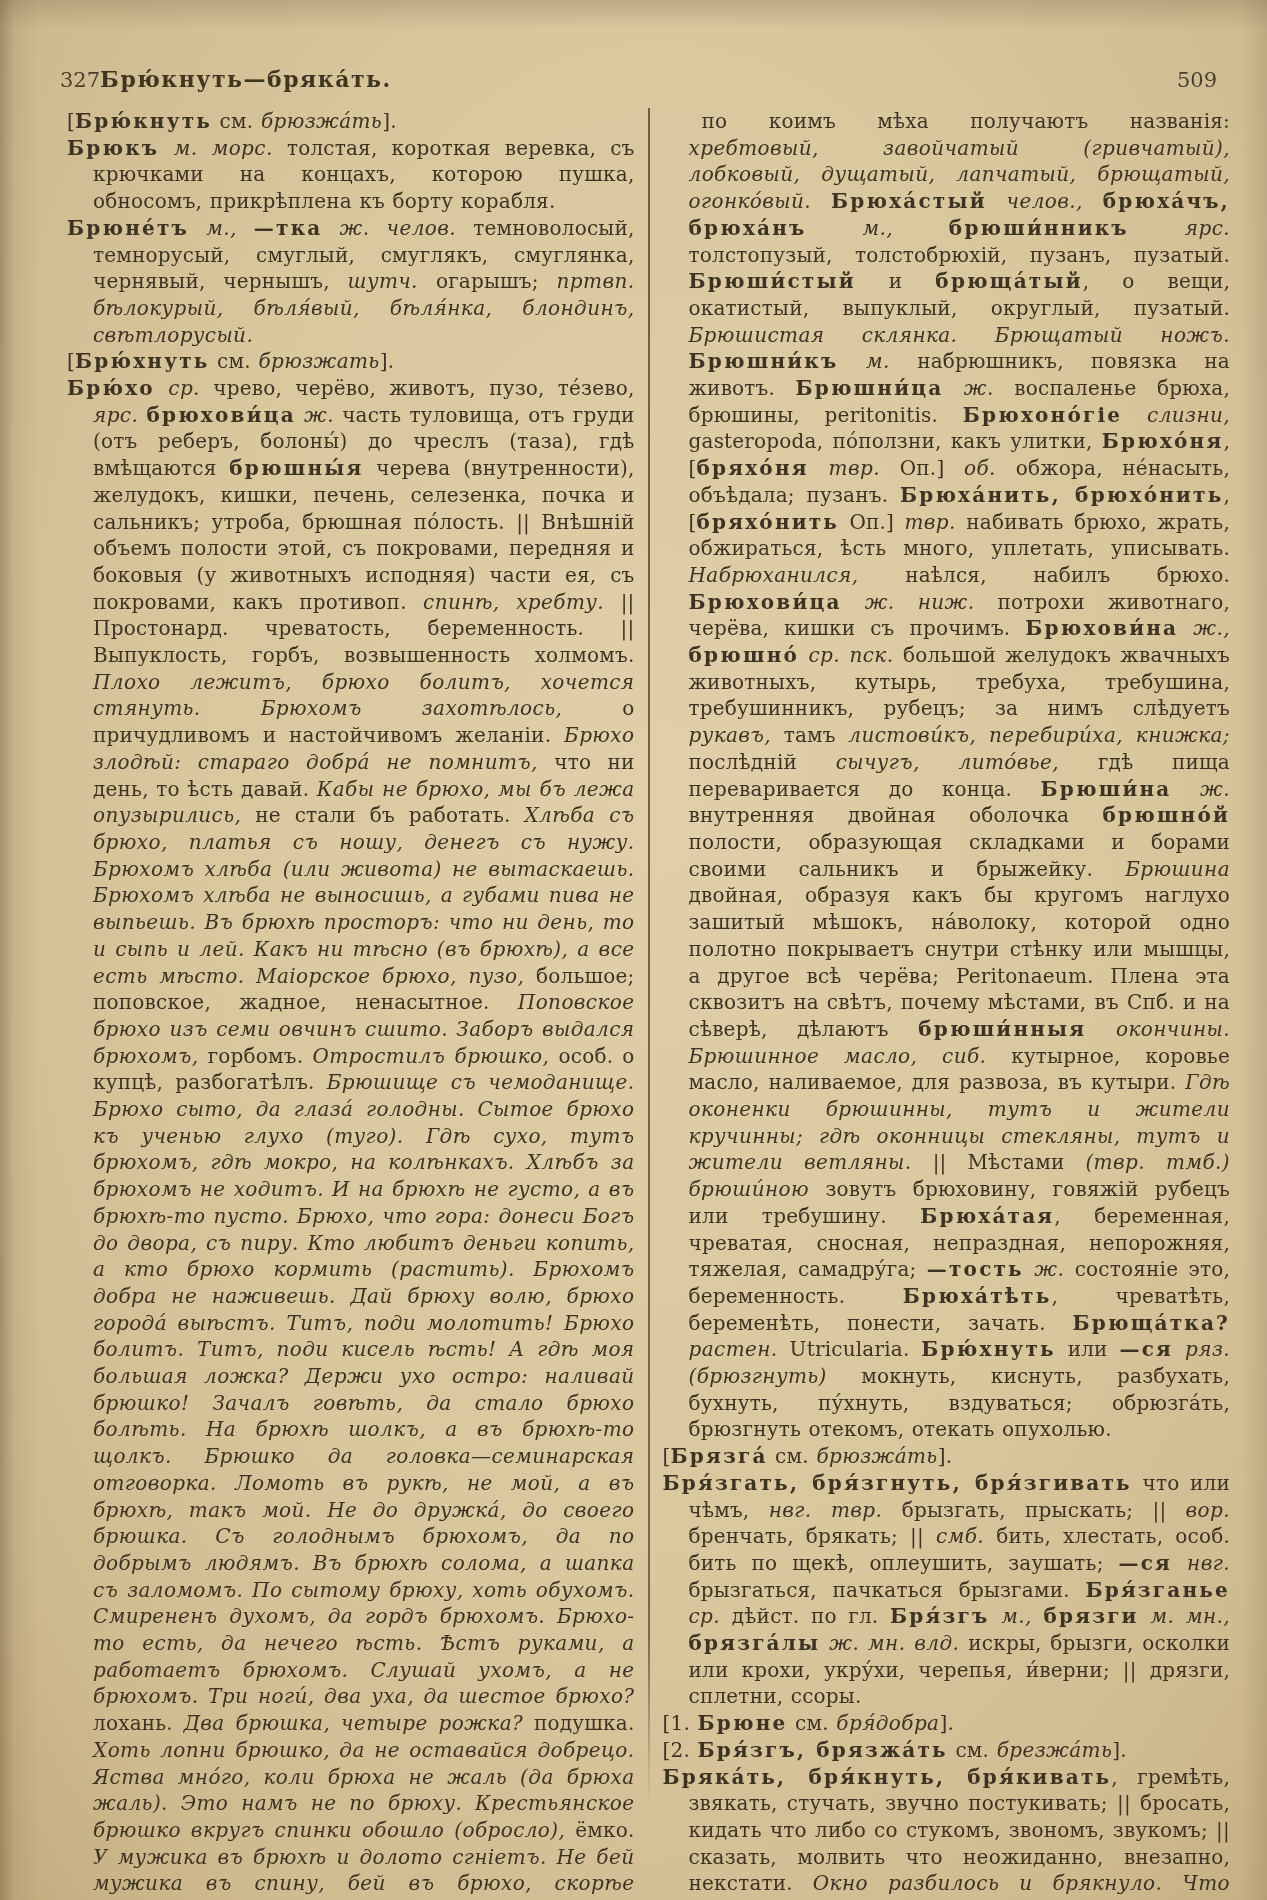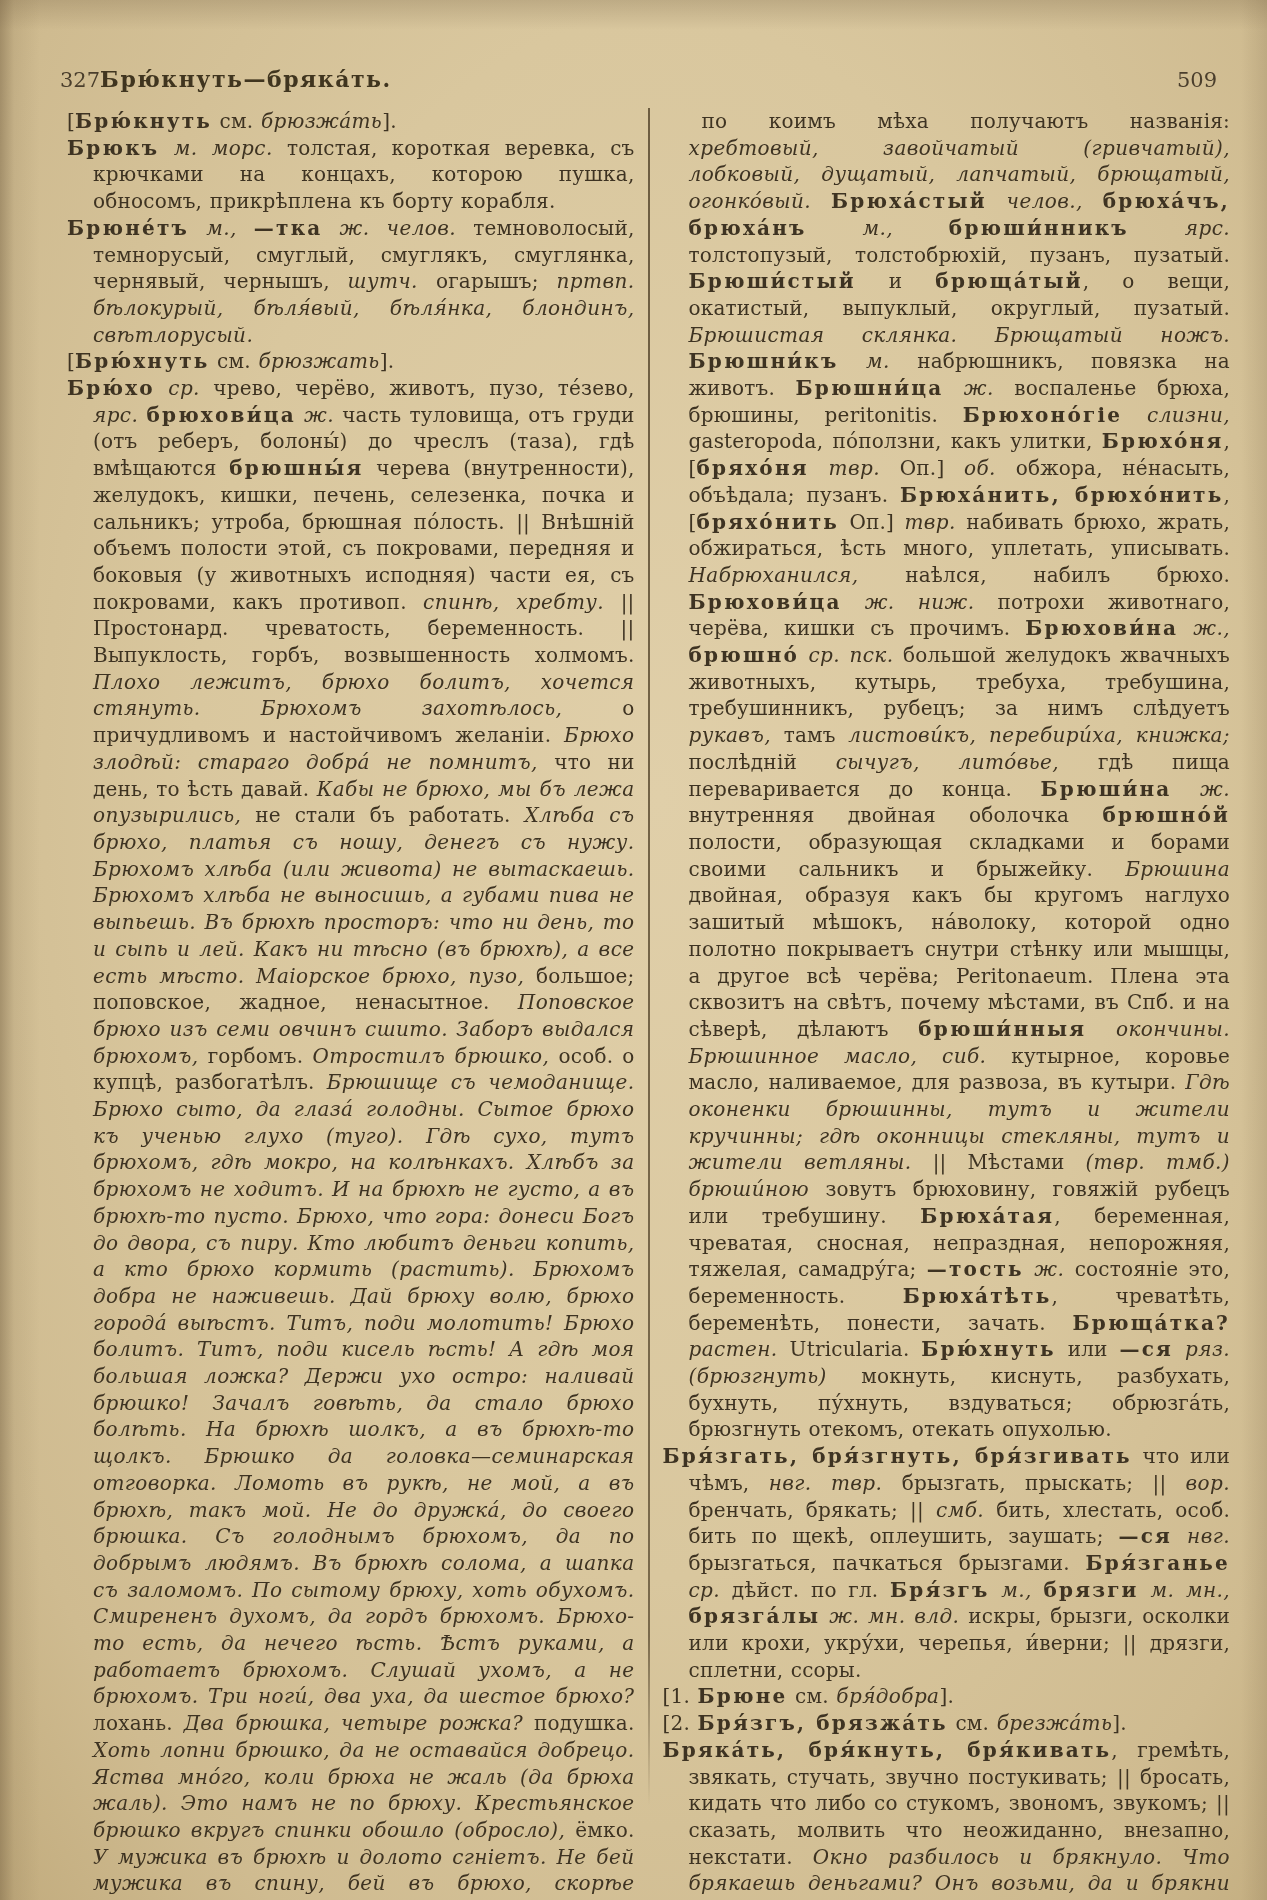--- a/index.html
+++ b/index.html
@@ -64,20 +64,21 @@
       <p class="entry"><span class="sg-b">Брюкъ</span><span class="sg-i"> м. морс. </span><span class="sg-n">толстая, короткая веревка, съ крючками на концахъ, которою пушка, обносомъ, прикрѣплена къ борту корабля.</span></p>
       <p class="entry"><span class="sg-b">Брюне́тъ</span><span class="sg-i"> м., </span><span class="sg-b">—тка</span><span class="sg-i"> ж. челов. </span><span class="sg-n">темноволосый, темнорусый, смуглый, смуглякъ, смуглянка, чернявый, чернышъ, </span><span class="sg-i">шутч. </span><span class="sg-n">огарышъ; </span><span class="sg-i">пртвп. бѣлокурый, бѣля́вый, бѣля́нка, блондинъ, свѣтлорусый.</span></p>
       <p class="entry"><span class="sg-n">[</span><span class="sg-b">Брю́хнуть</span><span class="sg-n"> см. </span><span class="sg-i">брюзжать</span><span class="sg-n">].</span></p>
       <p class="entry"><span class="sg-b">Брю́хо</span><span class="sg-i"> ср. </span><span class="sg-n">чрево, черёво, животъ, пузо, те́зево, </span><span class="sg-i">ярс. </span><span class="sg-b">брюхови́ца</span><span class="sg-i"> ж. </span><span class="sg-n">часть туловища, отъ груди (отъ реберъ, болоны́) до чреслъ (таза), гдѣ вмѣщаются </span><span class="sg-b">брюшны́я</span><span class="sg-n"> черева (внутренности), желудокъ, кишки, печень, селезенка, почка и сальникъ; утроба, брюшная по́лость. || Внѣшній объемъ полости этой, съ покровами, передняя и боковыя (у животныхъ исподняя) части ея, съ покровами, какъ противоп. </span><span class="sg-i">спинѣ, хребту. </span><span class="sg-n">|| Простонард. чреватость, беременность. || Выпуклость, горбъ, возвышенность холмомъ. </span><span class="sg-i">Плохо лежитъ, брюхо болитъ, хочется стянуть. Брюхомъ захотѣлось, </span><span class="sg-n">о причудливомъ и настойчивомъ желаніи. </span><span class="sg-i">Брюхо злодѣй: стараго добра́ не помнитъ, </span><span class="sg-n">что ни день, то ѣсть давай. </span><span class="sg-i">Кабы не брюхо, мы бъ лежа опузырились, </span><span class="sg-n">не стали бъ работать. </span><span class="sg-i">Хлѣба съ брюхо, платья съ ношу, денегъ съ нужу. Брюхомъ хлѣба (или живота) не вытаскаешь. Брюхомъ хлѣба не выносишь, а губами пива не выпьешь. Въ брюхѣ просторъ: что ни день, то и сыпь и лей. Какъ ни тѣсно (въ брюхѣ), а все есть мѣсто. Маіорское брюхо, пузо, </span><span class="sg-n">большое; поповское, жадное, ненасытное. </span><span class="sg-i">Поповское брюхо изъ семи овчинъ сшито. Заборъ выдался брюхомъ, </span><span class="sg-n">горбомъ. </span><span class="sg-i">Отростилъ брюшко, </span><span class="sg-n">особ. о купцѣ, разбогатѣлъ. </span><span class="sg-i">Брюшище съ чемоданище. Брюхо сыто, да глаза́ голодны. Сытое брюхо къ ученью глухо (туго). Гдѣ сухо, тутъ брюхомъ, гдѣ мокро, на колѣнкахъ. Хлѣбъ за брюхомъ не ходитъ. И на брюхѣ не густо, а въ брюхѣ-то пусто. Брюхо, что гора: донеси Богъ до двора, съ пиру. Кто любитъ деньги копить, а кто брюхо кормить (растить). Брюхомъ добра не наживешь. Дай брюху волю, брюхо города́ выѣстъ. Титъ, поди молотить! Брюхо болитъ. Титъ, поди кисель ѣсть! А гдѣ моя большая ложка? Держи ухо остро: наливай брюшко! Зачалъ говѣть, да стало брюхо болѣть. На брюхѣ шолкъ, а въ брюхѣ-то щолкъ. Брюшко да головка—семинарская отговорка. Ломоть въ рукѣ, не мой, а въ брюхѣ, такъ мой. Не до дружка́, до своего брюшка. Съ голоднымъ брюхомъ, да по добрымъ людямъ. Въ брюхѣ солома, а шапка съ заломомъ. По сытому брюху, хоть обухомъ. Смирененъ духомъ, да гордъ брюхомъ. Брюхо-то есть, да нечего ѣсть. Ѣстъ руками, а работаетъ брюхомъ. Слушай ухомъ, а не брюхомъ. Три ноги́, два уха, да шестое брюхо? </span><span class="sg-n">лохань. </span><span class="sg-i">Два брюшка, четыре рожка? </span><span class="sg-n">подушка. </span><span class="sg-i">Хоть лопни брюшко, да не оставайся добрецо. Яства мно́го, коли брюха не жаль (да брюха жаль). Это намъ не по брюху. Крестьянское брюшко вкругъ спинки обошло (обросло), </span><span class="sg-n">ёмко. </span><span class="sg-i">У мужика въ брюхѣ и долото сгніетъ. Не бей мужика въ спину, бей въ брюхо, скорѣе цѣлковый выскочитъ, </span><span class="sg-n">наказывай его убыткомъ. </span></p>
     </div>
 
     <div class="rule"></div>
 
     <div class="col">
       <p class="entry continuation"><span class="sg-n">по коимъ мѣха получаютъ названія: </span><span class="sg-i">хребтовый, завойчатый (гривчатый), лобковый, дущатый, лапчатый, брющатый, огонко́вый. </span><span class="sg-b">Брюха́стый</span><span class="sg-i"> челов., </span><span class="sg-b">брюха́чъ, брюха́нъ</span><span class="sg-i"> м., </span><span class="sg-b">брюши́нникъ</span><span class="sg-i"> ярс. </span><span class="sg-n">толстопузый, толстобрюхій, пузанъ, пузатый. </span><span class="sg-b">Брюши́стый</span><span class="sg-n"> и </span><span class="sg-b">брюща́тый</span><span class="sg-n">, о вещи, окатистый, выпуклый, округлый, пузатый. </span><span class="sg-i">Брюшистая склянка. Брющатый ножъ. </span><span class="sg-b">Брюшни́къ</span><span class="sg-i"> м. </span><span class="sg-n">набрюшникъ, повязка на животъ. </span><span class="sg-b">Брюшни́ца</span><span class="sg-i"> ж. </span><span class="sg-n">воспаленье брюха, брюшины, peritonitis. </span><span class="sg-b">Брюхоно́гіе</span><span class="sg-i"> слизни, </span><span class="sg-n">gasteropoda, по́ползни, какъ улитки, </span><span class="sg-b">Брюхо́ня</span><span class="sg-n">, [</span><span class="sg-b">бряхо́ня</span><span class="sg-i"> твр. </span><span class="sg-n">Оп.] </span><span class="sg-i">об. </span><span class="sg-n">обжора, не́насыть, объѣдала; пузанъ. </span><span class="sg-b">Брюха́нить, брюхо́нить</span><span class="sg-n">, [</span><span class="sg-b">бряхо́нить</span><span class="sg-n"> Оп.] </span><span class="sg-i">твр. </span><span class="sg-n">набивать брюхо, жрать, обжираться, ѣсть много, уплетать, уписывать. </span><span class="sg-i">Набрюханился, </span><span class="sg-n">наѣлся, набилъ брюхо. </span><span class="sg-b">Брюхови́ца</span><span class="sg-i"> ж. ниж. </span><span class="sg-n">потрохи животнаго, черёва, кишки съ прочимъ. </span><span class="sg-b">Брюхови́на</span><span class="sg-i"> ж., </span><span class="sg-b">брюшно́</span><span class="sg-i"> ср. пск. </span><span class="sg-n">большой желудокъ жвачныхъ животныхъ, кутырь, требуха, требушина, требушинникъ, рубецъ; за нимъ слѣдуетъ </span><span class="sg-i">рукавъ, </span><span class="sg-n">тамъ </span><span class="sg-i">листови́къ, перебири́ха, книжка; </span><span class="sg-n">послѣдній </span><span class="sg-i">сычугъ, лито́вье, </span><span class="sg-n">гдѣ пища переваривается до конца. </span><span class="sg-b">Брюши́на</span><span class="sg-i"> ж. </span><span class="sg-n">внутренняя двойная оболочка </span><span class="sg-b">брюшно́й</span><span class="sg-n"> полости, образующая складками и борами своими сальникъ и брыжейку. </span><span class="sg-i">Брюшина </span><span class="sg-n">двойная, образуя какъ бы кругомъ наглухо зашитый мѣшокъ, на́волоку, которой одно полотно покрываетъ снутри стѣнку или мышцы, а другое всѣ черёва; Peritonaeum. Плена эта сквозитъ на свѣтъ, почему мѣстами, въ Спб. и на сѣверѣ, дѣлаютъ </span><span class="sg-b">брюши́нныя</span><span class="sg-i"> окончины. Брюшинное масло, сиб. </span><span class="sg-n">кутырное, коровье масло, наливаемое, для развоза, въ кутыри. </span><span class="sg-i">Гдѣ оконенки брюшинны, тутъ и жители кручинны; гдѣ оконницы стекляны, тутъ и жители ветляны. </span><span class="sg-n">|| Мѣстами </span><span class="sg-i">(твр. тмб.) брюши́ною </span><span class="sg-n">зовутъ брюховину, говяжій рубецъ или требушину. </span><span class="sg-b">Брюха́тая</span><span class="sg-n">, беременная, чреватая, сносная, непраздная, непорожняя, тяжелая, самадру́га; </span><span class="sg-b">—тость</span><span class="sg-i"> ж. </span><span class="sg-n">состояніе это, беременность. </span><span class="sg-b">Брюха́тѣть</span><span class="sg-n">, чреватѣть, беременѣть, понести, зачать. </span><span class="sg-b">Брюща́тка?</span><span class="sg-i"> растен. </span><span class="sg-n">Utricularia. </span><span class="sg-b">Брю́хнуть</span><span class="sg-n"> или </span><span class="sg-b">—ся</span><span class="sg-i"> ряз. (брюзгнуть) </span><span class="sg-n">мокнуть, киснуть, разбухать, бухнуть, пу́хнуть, вздуваться; обрюзга́ть, брюзгнуть отекомъ, отекать опухолью.</span></p>
+      <p class="entry"><span class="sg-n">[</span><span class="sg-b">Брязга́</span><span class="sg-n"> см. </span><span class="sg-i">брюзжа́ть</span><span class="sg-n">].</span></p>
       <p class="entry"><span class="sg-b">Бря́згать, бря́згнуть, бря́згивать</span><span class="sg-n"> что или чѣмъ, </span><span class="sg-i">нвг. твр. </span><span class="sg-n">брызгать, прыскать; || </span><span class="sg-i">вор. </span><span class="sg-n">бренчать, брякать; || </span><span class="sg-i">смб. </span><span class="sg-n">бить, хлестать, особ. бить по щекѣ, оплеушить, заушать; </span><span class="sg-b">—ся</span><span class="sg-i"> нвг. </span><span class="sg-n">брызгаться, пачкаться брызгами. </span><span class="sg-b">Бря́зганье</span><span class="sg-i"> ср. </span><span class="sg-n">дѣйст. по гл. </span><span class="sg-b">Бря́згъ</span><span class="sg-i"> м., </span><span class="sg-b">брязги</span><span class="sg-i"> м. мн., </span><span class="sg-b">брязга́лы</span><span class="sg-i"> ж. мн. влд. </span><span class="sg-n">искры, брызги, осколки или крохи, укру́хи, черепья, и́верни; || дрязги, сплетни, ссоры.</span></p>
       <p class="entry"><span class="sg-n">[1. </span><span class="sg-b">Брюне</span><span class="sg-n"> см. </span><span class="sg-i">бря́добра</span><span class="sg-n">].</span></p>
       <p class="entry"><span class="sg-n">[2. </span><span class="sg-b">Бря́згъ, брязжа́ть</span><span class="sg-n"> см. </span><span class="sg-i">брезжа́ть</span><span class="sg-n">].</span></p>
       <p class="entry"><span class="sg-b">Бряка́ть, бря́кнуть, бря́кивать</span><span class="sg-n">, гремѣть, звякать, стучать, звучно постукивать; || бросать, кидать что либо со стукомъ, звономъ, звукомъ; || сказать, молвить что неожиданно, внезапно, некстати. </span><span class="sg-i">Окно разбилось и брякнуло. Что брякаешь деньгами? Онъ возьми, да и брякни ему напрямикъ. Сто́итъ крякнуть, да денежкой брякнуть—все будетъ. Скокъ на крылечко, брякъ во колечко, дома ли хозяинъ? </span></p>
     </div>
 
   </div>
 </div>
 
 </body></html>

